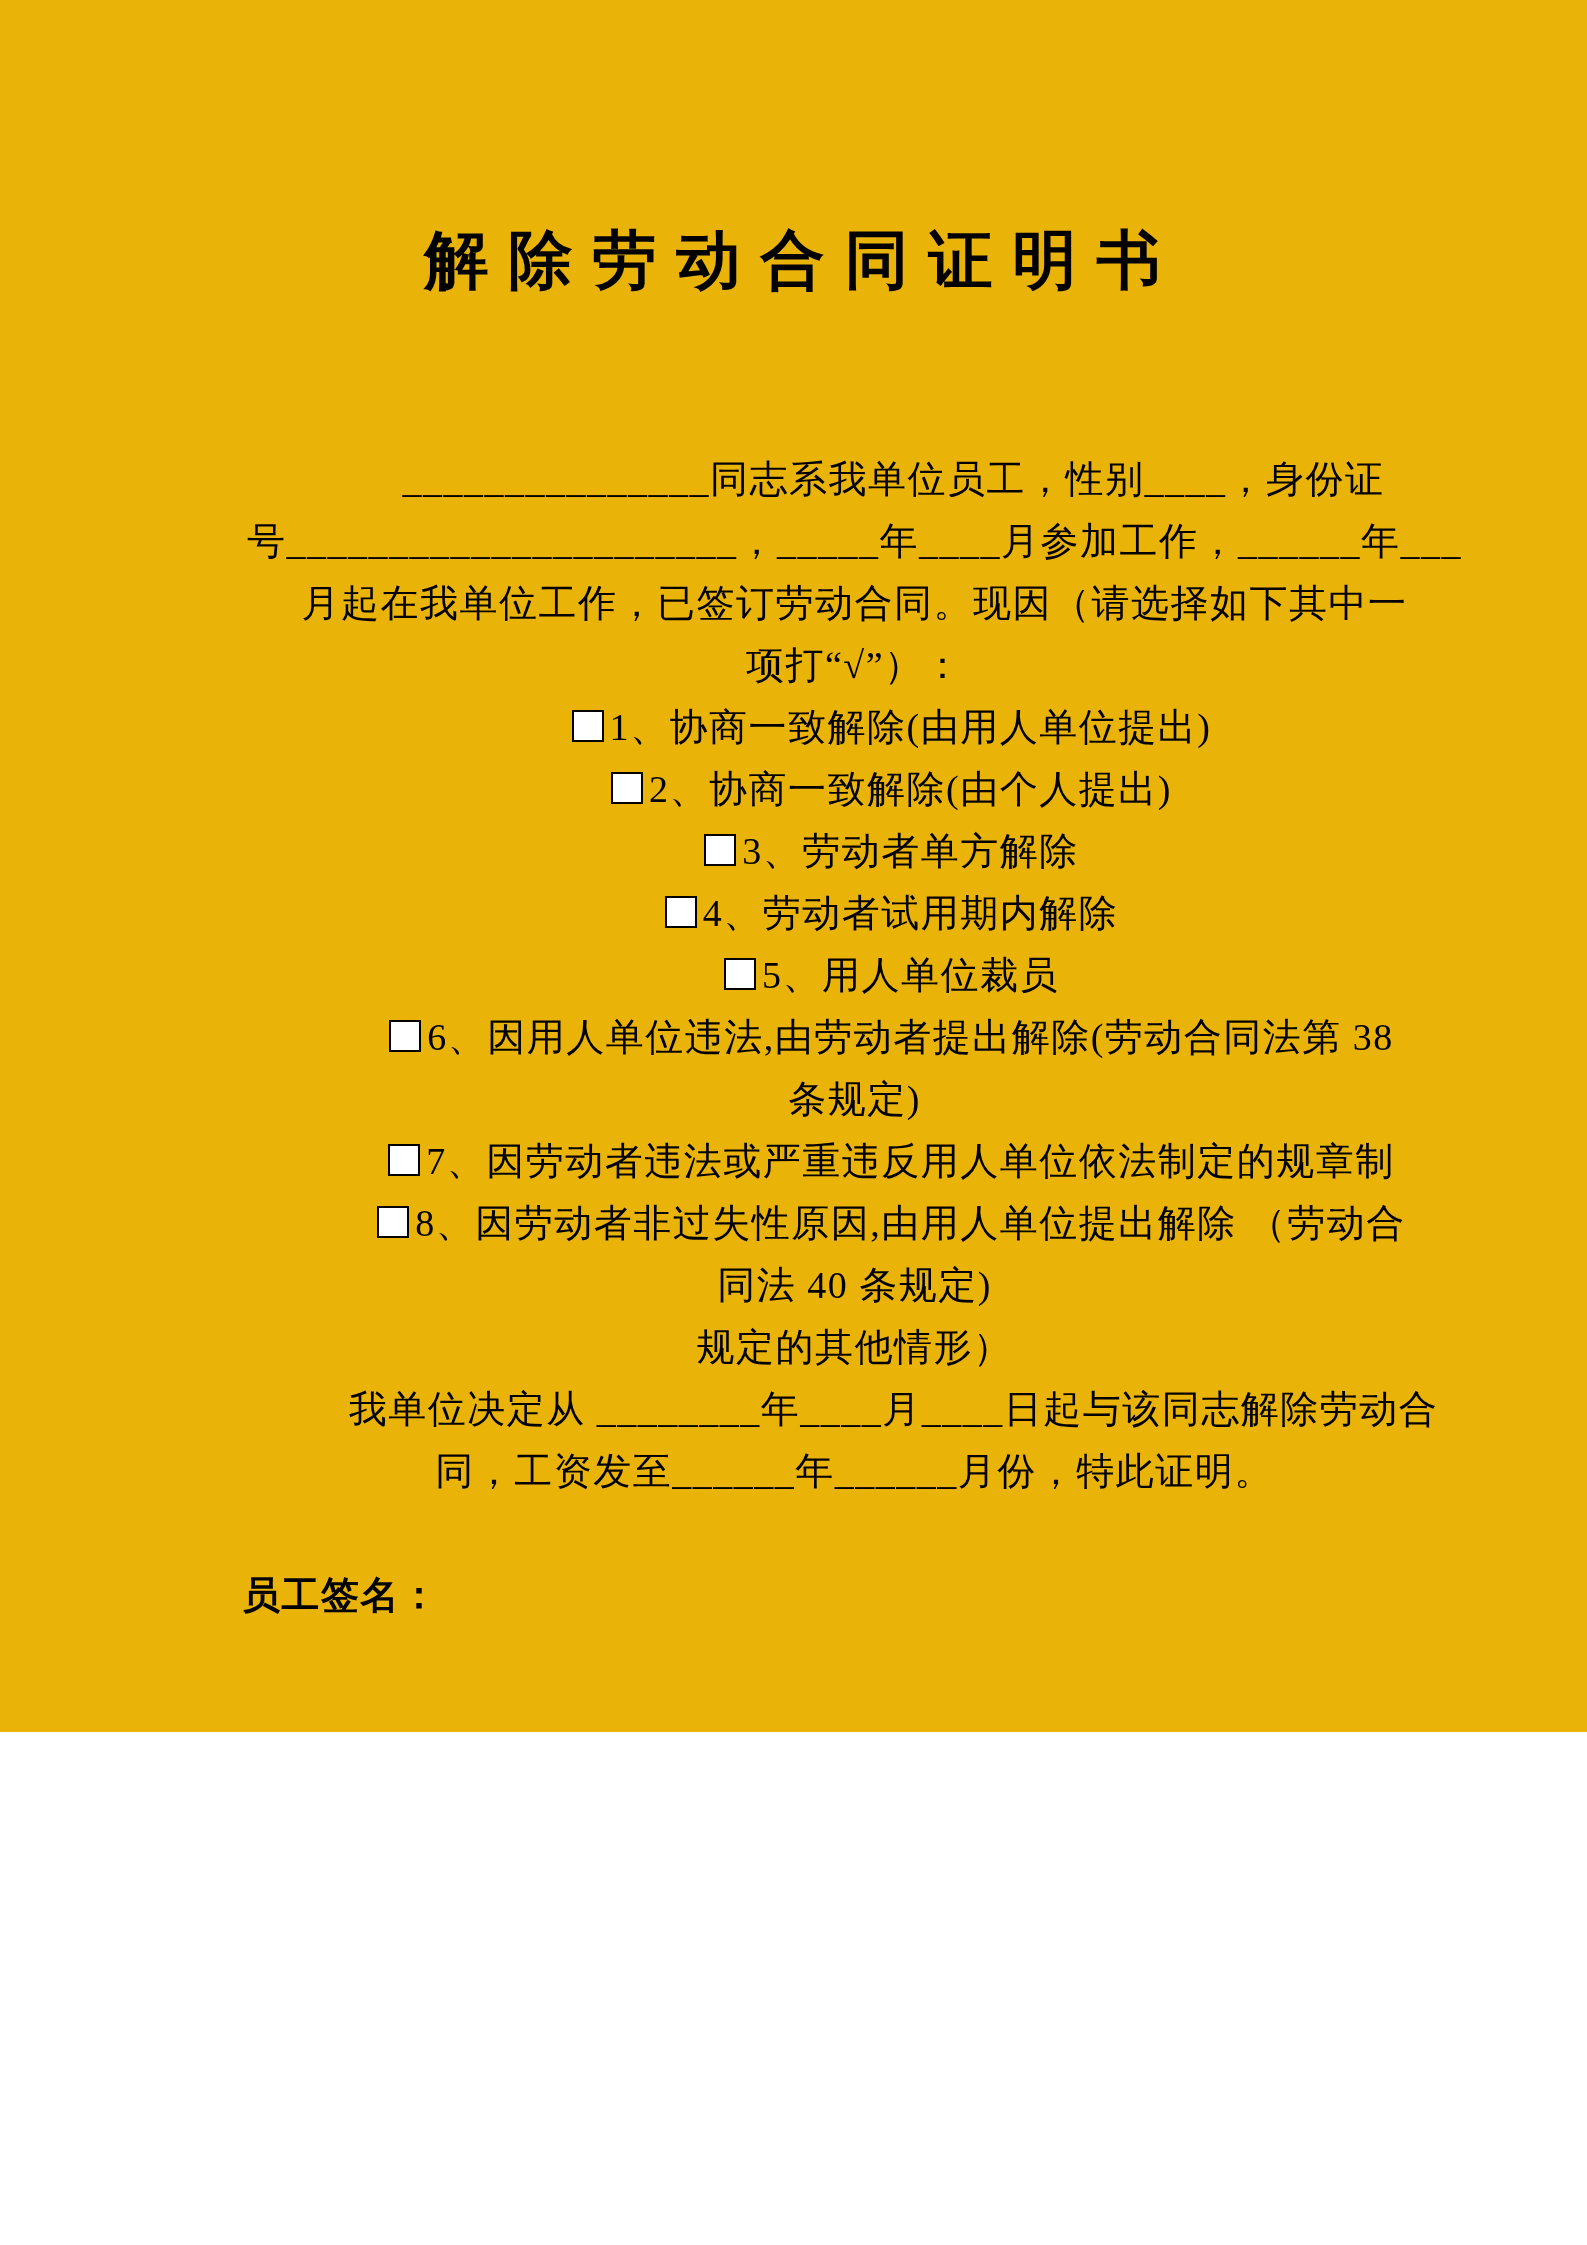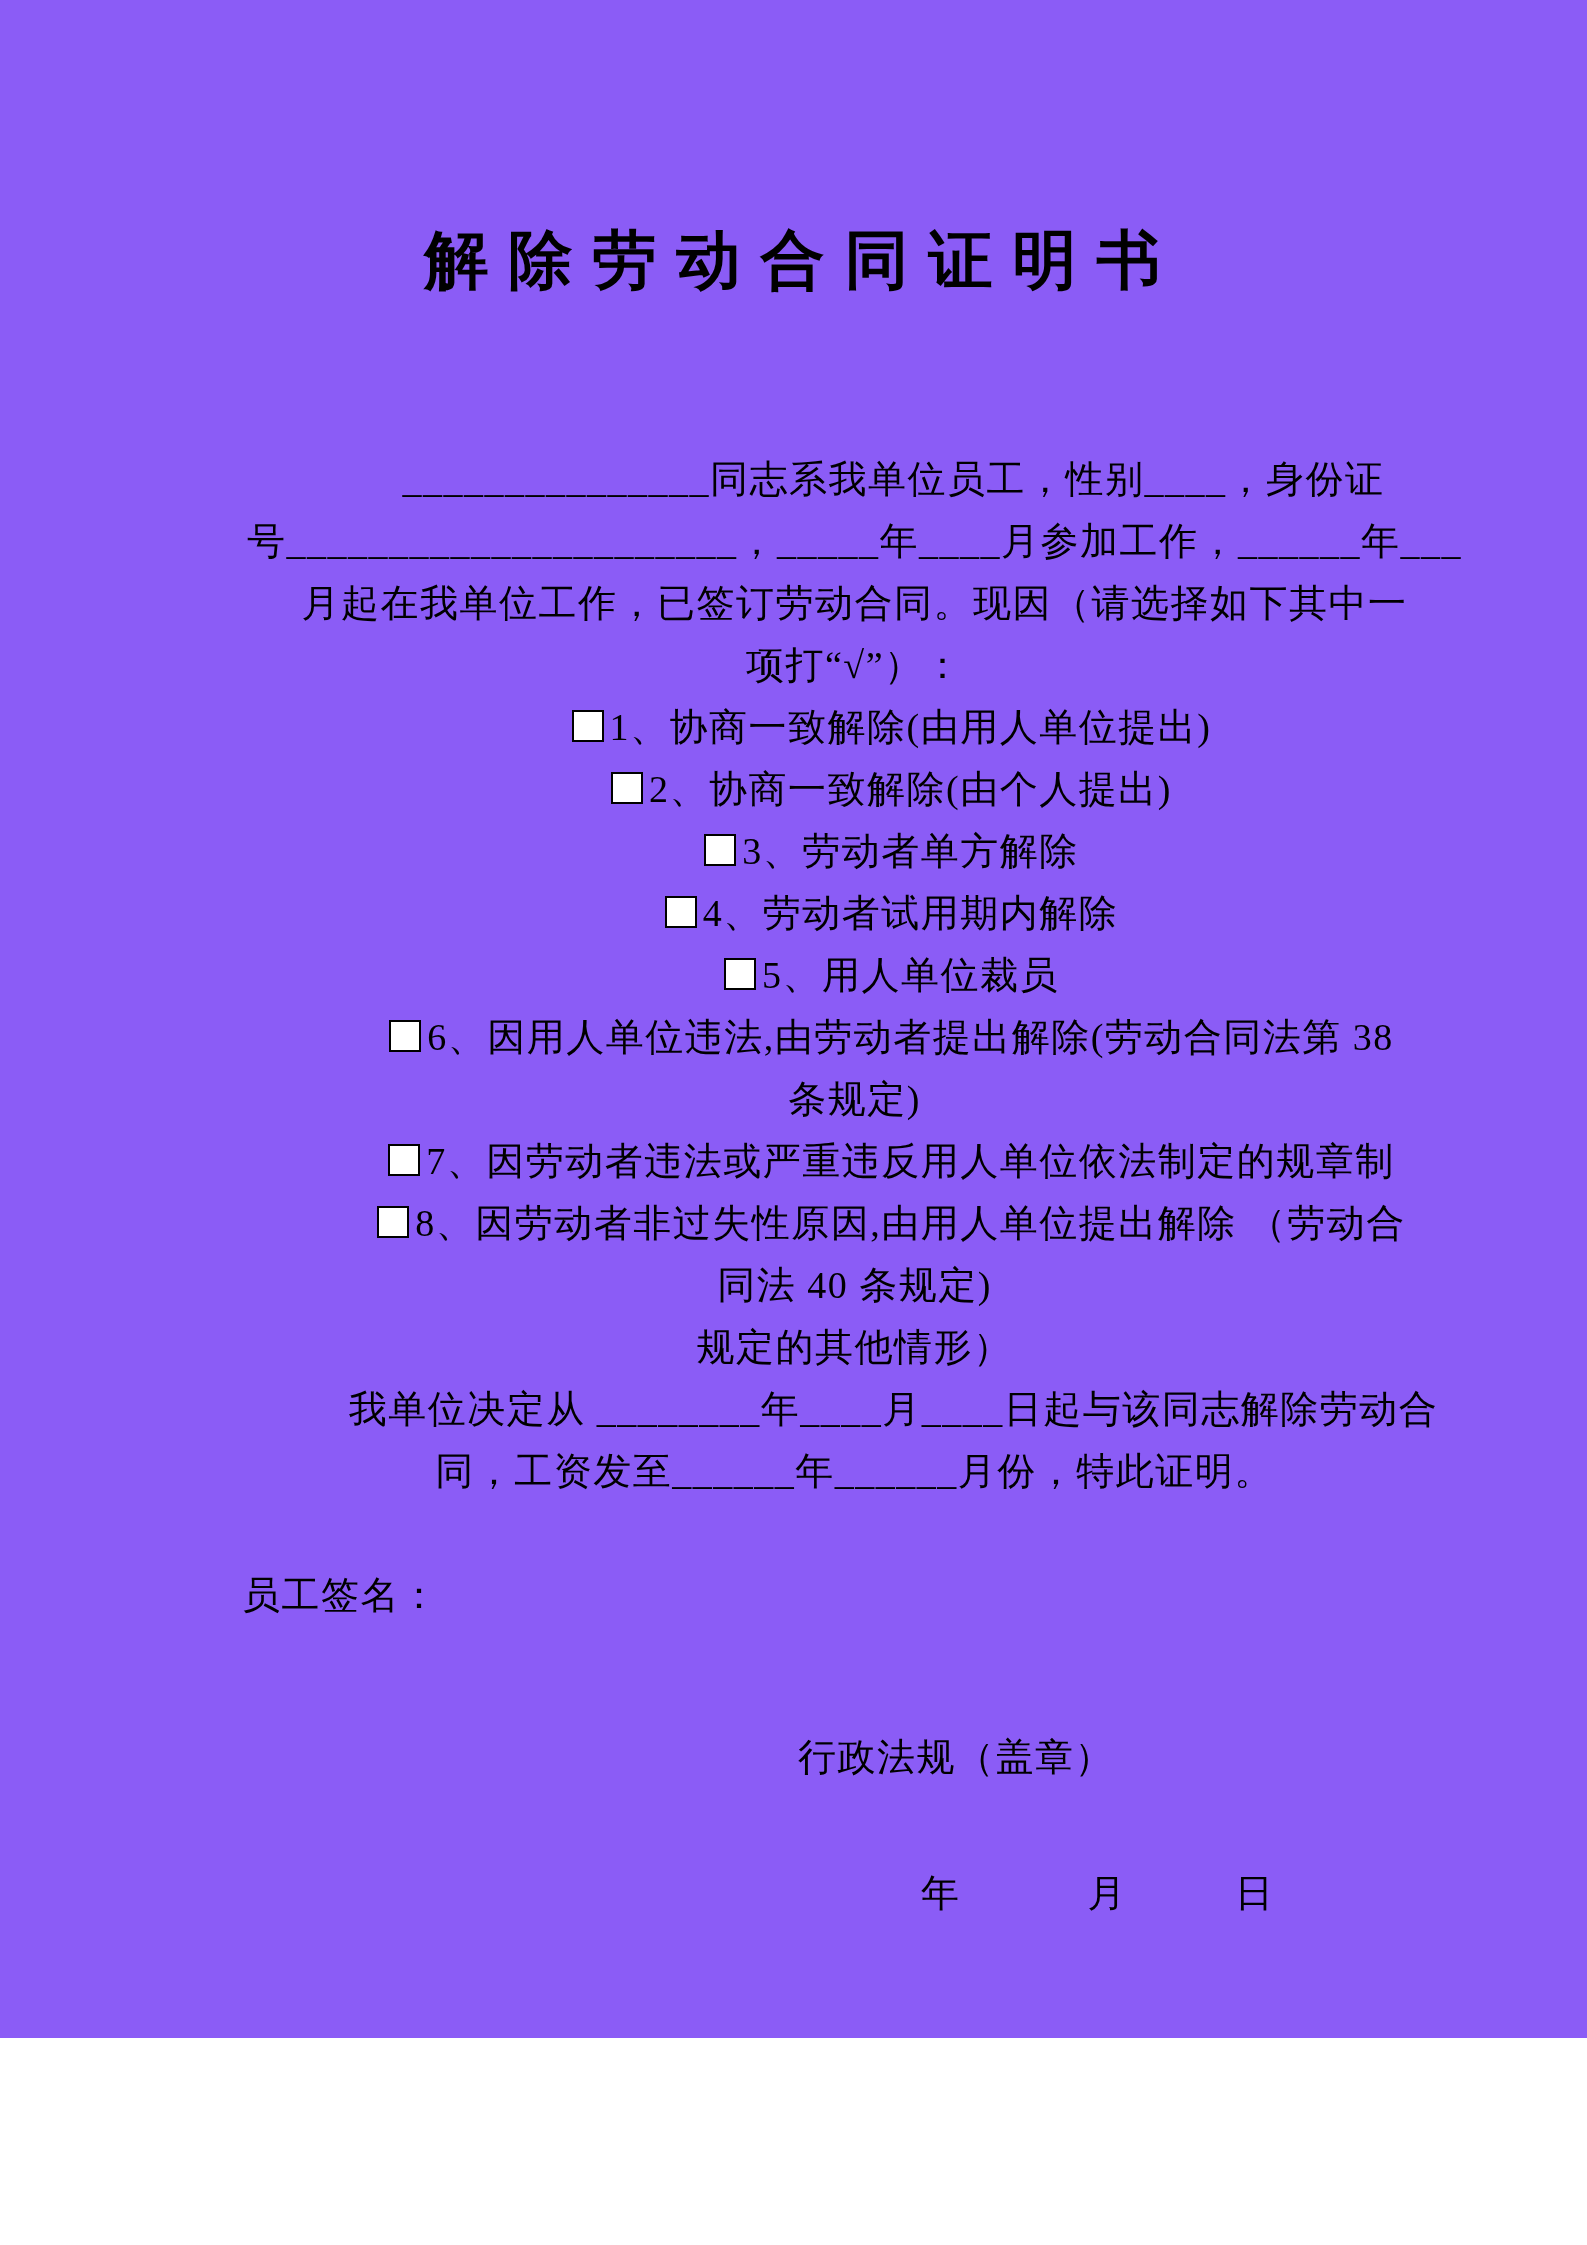--- a/index.html
+++ b/index.html
@@ -1,19 +1,19 @@
 <!DOCTYPE html>
 <html><head>
 <meta charset="utf-8">
 <style>
   html,body { margin:0; padding:0; background:#ffffff; }
   .page {
     position:relative;
-    width:1587px; height:2038px;
-    background:#8b5cf6;
+    width:1587px; height:1732px;
+    background:#eab308;
     color:#000000;
     font-family:"Liberation Serif","DejaVu Serif",serif;
     overflow:hidden;
   }
   .title {
     margin:226px 0 0 0;
     text-align:center;
     font-size:64px;
     font-weight:bold;
     letter-spacing:2px;
@@ -30,21 +30,21 @@
   .line.indent { padding-left:78px; }
   .line.option { padding-left:74px; }
   .checkbox {
     display:inline-block;
     width:28px; height:28px;
     border:2px solid #000;
     margin-right:6px;
     vertical-align:-2px;
     background:#fff;
   }
-  .sig { margin-top:62px; white-space:nowrap; }
+  .sig { margin-top:62px; white-space:nowrap;font-weight:bold; }
   .employer { margin-top:100px; padding-left:556px; white-space:nowrap; }
   .date { margin-top:74px; padding-left:679px; white-space:nowrap; }
   .date .gap-y { margin-right:127px; }
   .date .gap-m { margin-right:108px; }
 </style>
 </head>
 <body>
 
 <div class="page">
 

